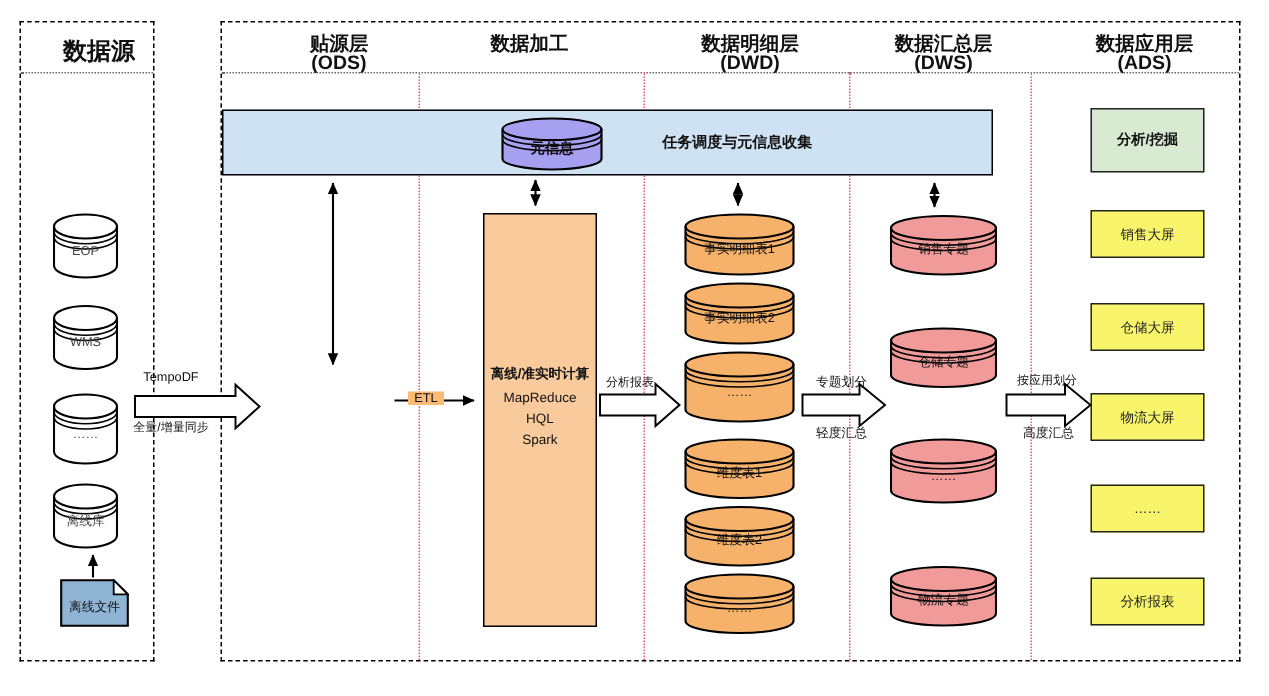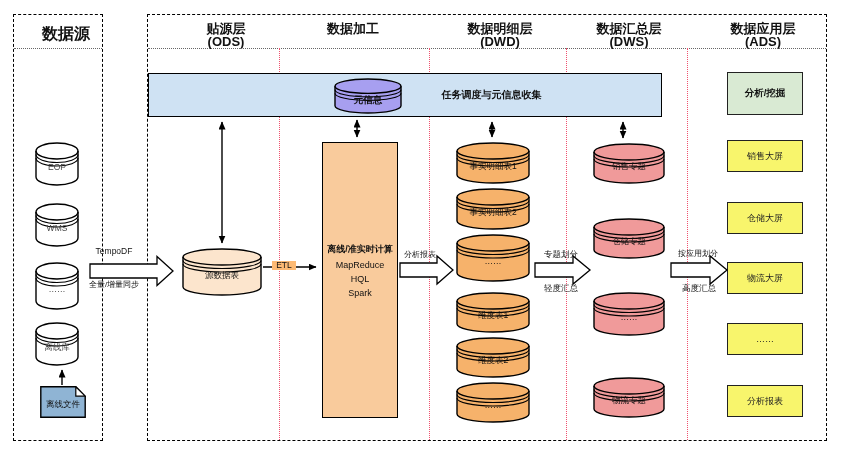--- a/index.html
+++ b/index.html
@@ -203,29 +203,20 @@
     </div>
 
   <div class="file-shape">
     <svg width="46" height="32" viewBox="0 0 46 32">
       <path d="M0.8 0.8 L35.8 0.8 L45.2 10.2 L45.2 31.2 L0.8 31.2 Z" fill="#8fb4d4" stroke="#000" stroke-width="1.4"></path>
       <path d="M35.8 0.8 L35.8 10.2 L45.2 10.2 Z" fill="#fff" stroke="#000" stroke-width="1.2"></path>
     </svg>
     <span class="file-label">离线文件</span>
   </div>
 
-  <div class="cyl ods-cyl" style="--fill: #fce5cd;">
-      <svg width="80" height="48" viewBox="0 0 80 48">
-        <path d="M1 9 A 39 8 0 0 1 79 9 L 79 39 A 39 8 0 0 1 1 39 Z" fill="#fce5cd" stroke="#000" stroke-width="1.4"></path>
-        <path d="M1 9 A 39 8 0 0 0 79 9" fill="none" stroke="#000" stroke-width="1.4"></path>
-        <path d="M1 12.5 A 39 8 0 0 0 79 12.5" fill="none" stroke="#000" stroke-width="1.1"></path>
-        <path d="M1 16 A 39 8 0 0 0 79 16" fill="none" stroke="#000" stroke-width="1.1"></path>
-      </svg>
-    <span class="cyl-label">源数据表</span>
-  </div>
 
   <div class="proc-box" style="--fill: #f9cb9c;">
     <div class="proc-title">离线/准实时计算</div>
     <div class="proc-items">
 
         <div>MapReduce</div>
 
         <div>HQL</div>
 
         <div>Spark</div>

